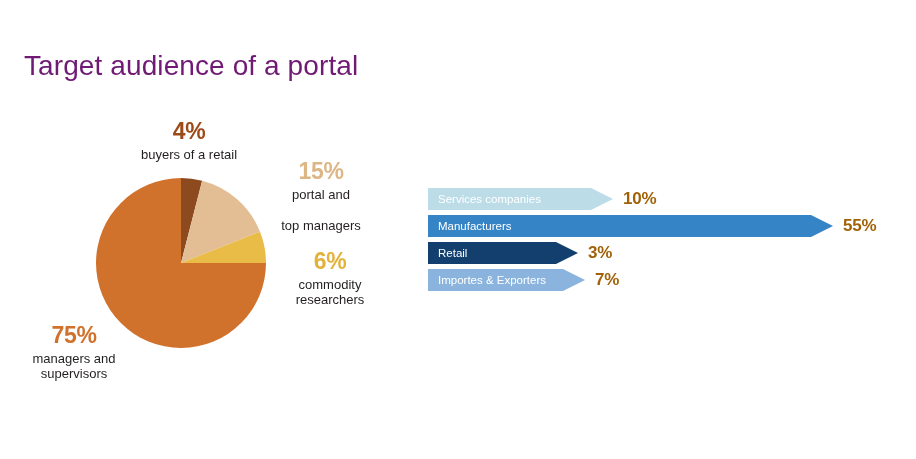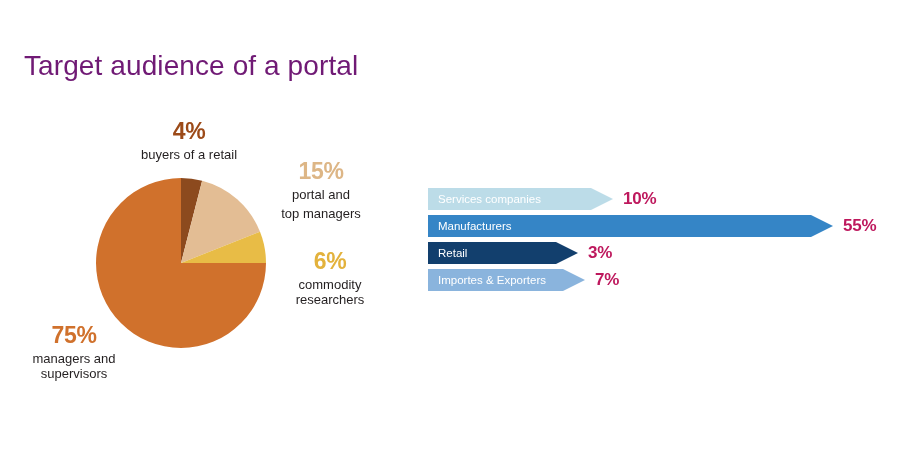--- a/index.html
+++ b/index.html
@@ -123,21 +123,21 @@
     white-space: nowrap;
     pointer-events: none;
   }
   .bar-value {
     position: absolute;
     top: 0;
     height: 22px;
     line-height: 22px;
     font-size: 17px;
     font-weight: bold;
-    color: #be185d;
+    color: #a16207;
     white-space: nowrap;
     letter-spacing: -0.2px;
   }
 </style>
 </head>
 <body>
 
 <div class="slide-title">Target audience of a portal</div>
 
 <div class="pie-wrap">
@@ -152,21 +152,21 @@
   </svg>
 
   <div class="pie-label lbl-buyers">
     <span class="pct">4%</span>
     <span class="desc">buyers of a retail</span>
   </div>
 
   <div class="pie-label lbl-owners">
     <span class="pct">15%</span>
     <span class="desc">portal and</span>
-    <span class="desc" style="margin-top:4px">top managers</span>
+    <span class="desc" style="margin-top:16px">top managers</span>
   </div>
 
   <div class="pie-label lbl-commodity">
     <span class="pct">6%</span>
     <span class="desc">commodity</span>
     <span class="desc" style="margin-top:0">researchers</span>
   </div>
 
   <div class="pie-label lbl-managers">
     <span class="pct">75%</span>

